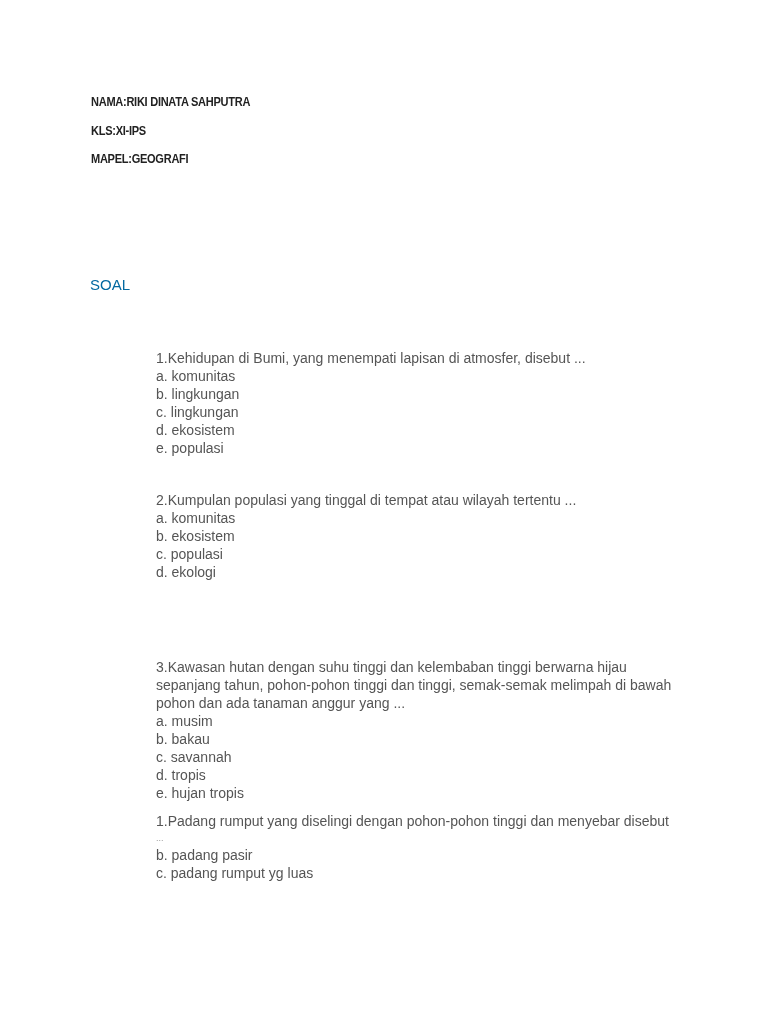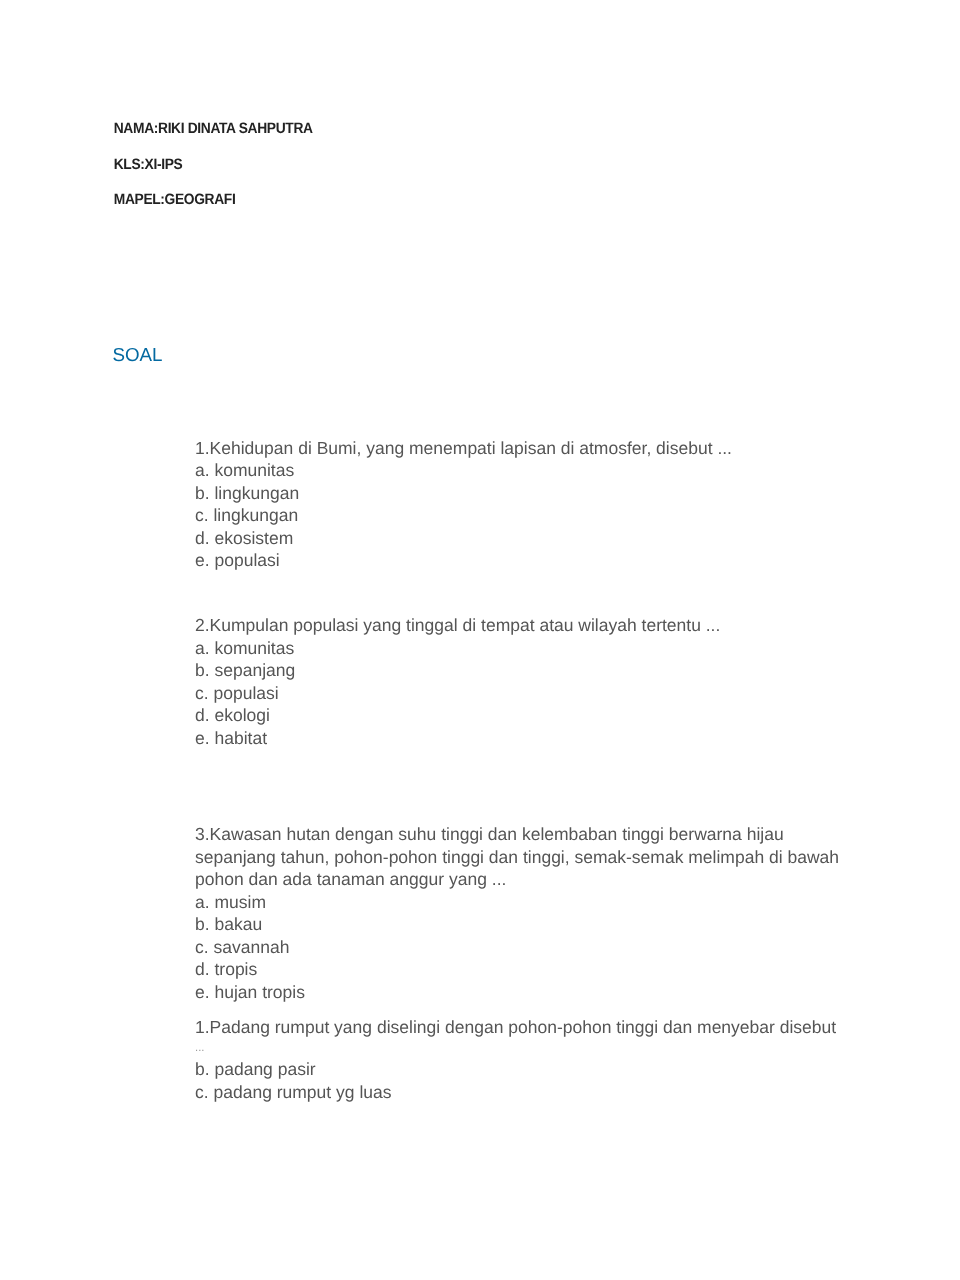--- a/index.html
+++ b/index.html
@@ -41,24 +41,23 @@
     <span class="opt">a. komunitas</span>
     <span class="opt">b. lingkungan</span>
     <span class="opt">c. lingkungan</span>
     <span class="opt">d. ekosistem</span>
     <span class="opt">e. populasi</span>
   </div>
 
   <div class="q" style="top:491px;">
     <span class="line">2.Kumpulan populasi yang tinggal di tempat atau wilayah tertentu ...</span>
     <span class="opt">a. komunitas</span>
-    <span class="opt">b. sepanjang</span>
+    <span class="opt">b. ekosistem</span>
     <span class="opt">c. populasi</span>
     <span class="opt">d. ekologi</span>
-    <span class="opt">e. habitat</span>
   </div>
 
   <div class="q" style="top:658px;">
     <span class="line">3.Kawasan hutan dengan suhu tinggi dan kelembaban tinggi berwarna hijau</span>
     <span class="line">sepanjang tahun, pohon-pohon tinggi dan tinggi, semak-semak melimpah di bawah</span>
     <span class="line">pohon dan ada tanaman anggur yang ...</span>
     <span class="opt">a. musim</span>
     <span class="opt">b. bakau</span>
     <span class="opt">c. savannah</span>
     <span class="opt">d. tropis</span>

